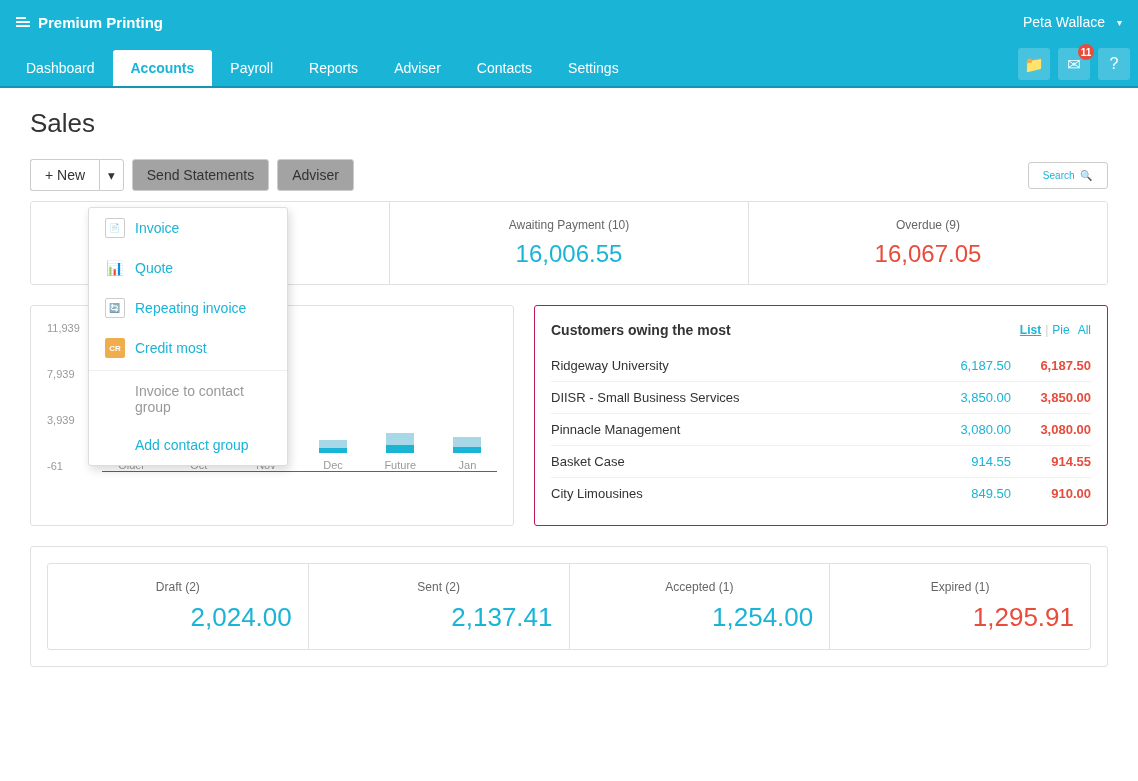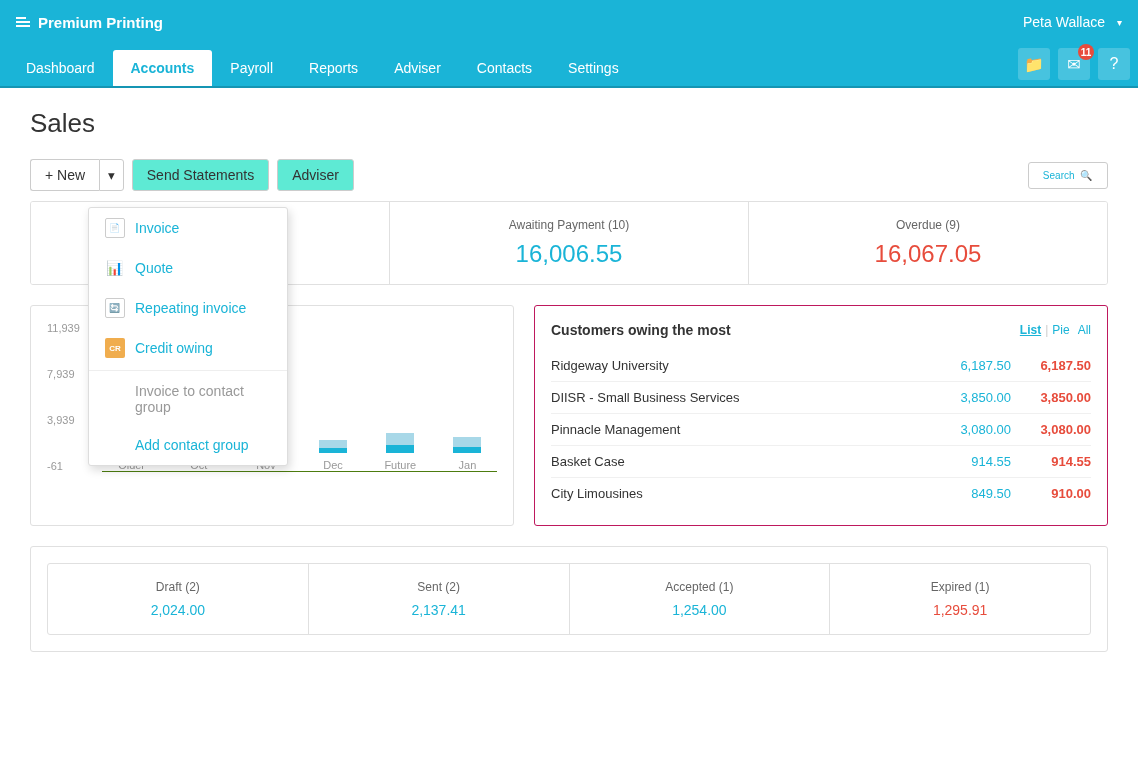--- a/index.html
+++ b/index.html
@@ -92,21 +92,21 @@
     .btn-dropdown {
       background: white;
       border: 1px solid #ccc;
       border-radius: 0 3px 3px 0;
       padding: 7px 8px;
       cursor: pointer;
       color: #333;
       display: flex; align-items: center;
     }
     .btn-secondary {
-      background: #5eead4;
+      background: #a3a3a3;
       border: 1px solid #ccc;
       border-radius: 3px;
       padding: 7px 14px;
       cursor: pointer;
       font-size: 14px;
       color: #333;
     }
     .toolbar-spacer { flex: 1; }
     .btn-search {
       background: white;
@@ -272,21 +272,21 @@
       overflow: hidden;
     }
     .quote-item {
       flex: 1;
       padding: 16px;
       text-align: center;
       border-right: 1px solid #e0e0e0;
     }
     .quote-item:last-child { border-right: none; }
     .quote-label { font-size: 12px; color: #666; margin-bottom: 8px; }
-    .quote-value { font-size: 14px; color: #1ab4d7; }
+    .quote-value { font-size: 26px; color: #1ab4d7; text-align: right; }
     .quote-value.expired { color: #e74c3c; }
   </style>
 </head>
 <body>
 
 <div class="top-bar">
   <div class="top-bar-left">
     <div class="logo-icon">
       <span></span>
         <span></span>
@@ -352,21 +352,21 @@
     <div class="dropdown-item">
       <span class="menu-icon menu-icon-quote">📊</span>
       <span>Quote</span>
     </div>
     <div class="dropdown-item">
       <span class="menu-icon menu-icon-repeat">🔄</span>
       <span>Repeating invoice</span>
     </div>
     <div class="dropdown-item">
       <span class="menu-icon menu-icon-credit">CR</span>
-      <span>Credit owing</span>
+      <span>Credit most</span>
     </div>
     <div class="dropdown-divider"></div>
     <div class="dropdown-item-disabled">
       <span class="menu-icon"></span>
       <span>Invoice to contact group</span>
     </div>
     <div class="dropdown-item">
       <span class="menu-icon"></span>
       <span>Add contact group</span>
     </div>

